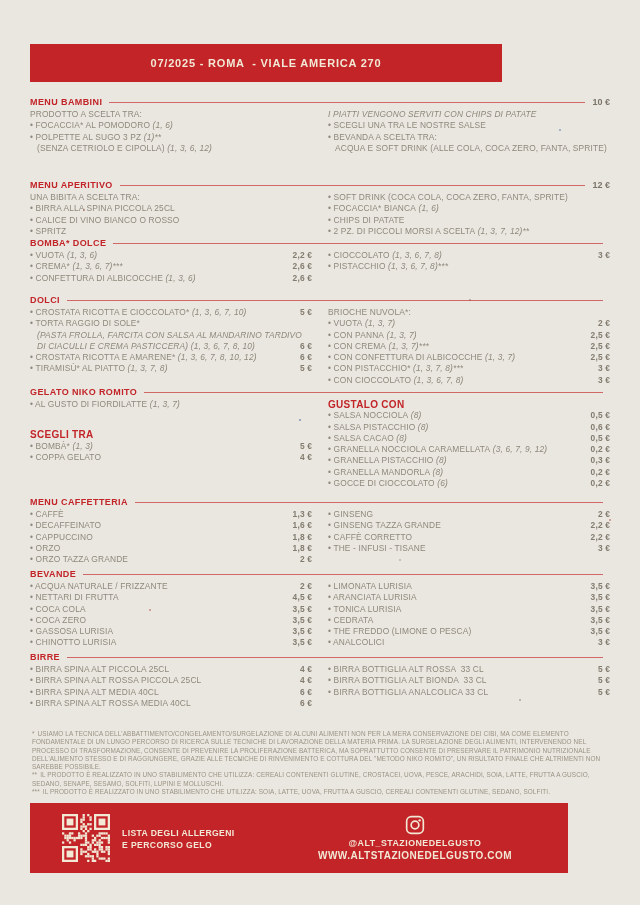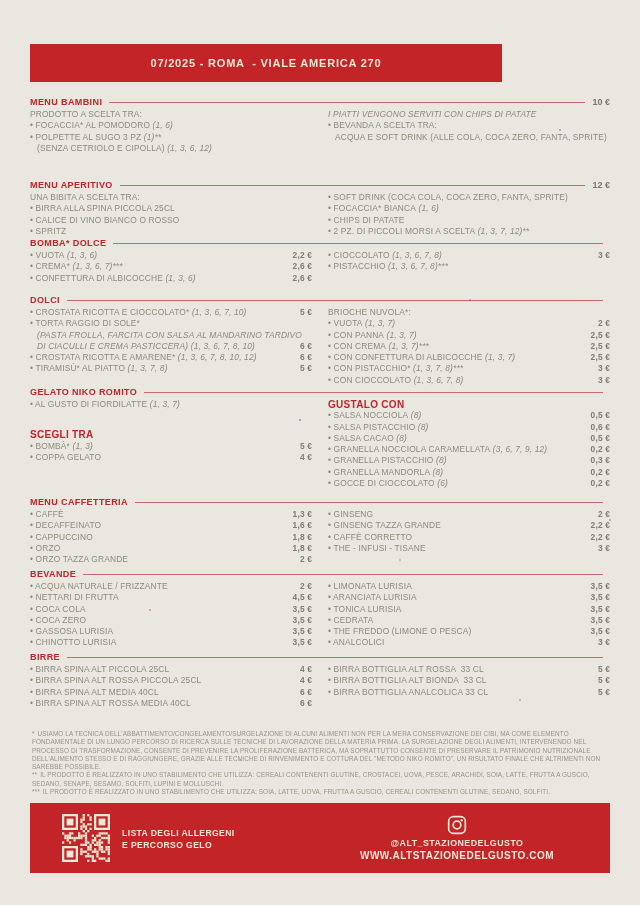--- a/index.html
+++ b/index.html
@@ -41,21 +41,21 @@
   .row .price{font-weight:bold;color:#837c70;white-space:nowrap;text-align:center;}
   .row.cont .txt{padding-left:7px;}
   .row.it .txt{font-style:italic;}
   .ref{font-style:italic;}
   .sub-row{color:#c22428;font-size:10px;font-weight:bold;letter-spacing:.3px;line-height:11.3px;}
   .gap-row{height:19px;}
   .footnotes{position:absolute;left:32px;top:730px;width:576px;color:#9a9284;font-size:6.4px;line-height:8.3px;letter-spacing:.1px;}
   .footnotes p{margin:0;}
   .fn-marker{margin-right:3px;}
   .footer-bar{
-    position:absolute;left:30px;top:803px;width:580px;height:70px;background:#c22428;
+    position:absolute;left:30px;top:803px;width:538px;height:70px;background:#c22428;
     display:flex;align-items:center;box-sizing:border-box;padding:0 14px 0 32px;color:#f2e8d5;
   }
   .footer-left{display:flex;align-items:center;}
   .qr{width:48px;height:48px;display:block;}
   .allergen{margin-left:12px;font-size:8.6px;font-weight:bold;letter-spacing:.4px;line-height:10.5px;transform:scaleY(1.12);transform-origin:left center;}
   .footer-right{margin-left:auto;margin-right:42px;display:flex;flex-direction:column;align-items:center;}
   .ig-icon{display:block;margin-bottom:3px;}
   .ig-handle{font-size:8.8px;font-weight:bold;letter-spacing:.5px;line-height:11px;}
   .site{font-size:10px;font-weight:bold;letter-spacing:.5px;line-height:13px;}
 </style>
@@ -86,20 +86,23 @@
             <div class="row">
               <span class="txt">• POLPETTE AL SUGO 3 PZ<i class="ref"> (1)**</i></span>
             </div>
             <div class="row cont">
               <span class="txt">(SENZA CETRIOLO E CIPOLLA)<i class="ref"> (1, 3, 6, 12)</i></span>
             </div>
           </div>
           <div class="col right">
             <div class="row it">
               <span class="txt">I PIATTI VENGONO SERVITI CON CHIPS DI PATATE</span>
+            </div>
+            <div class="row">
+              <span class="txt">• SCEGLI UNA TRA LE NOSTRE SALSE</span>
             </div>
             <div class="row">
               <span class="txt">• BEVANDA A SCELTA TRA:</span>
             </div>
             <div class="row cont">
               <span class="txt">ACQUA E SOFT DRINK (ALLE COLA, COCA ZERO, FANTA, SPRITE)</span>
             </div>
           </div>
         </div>
       </div>

